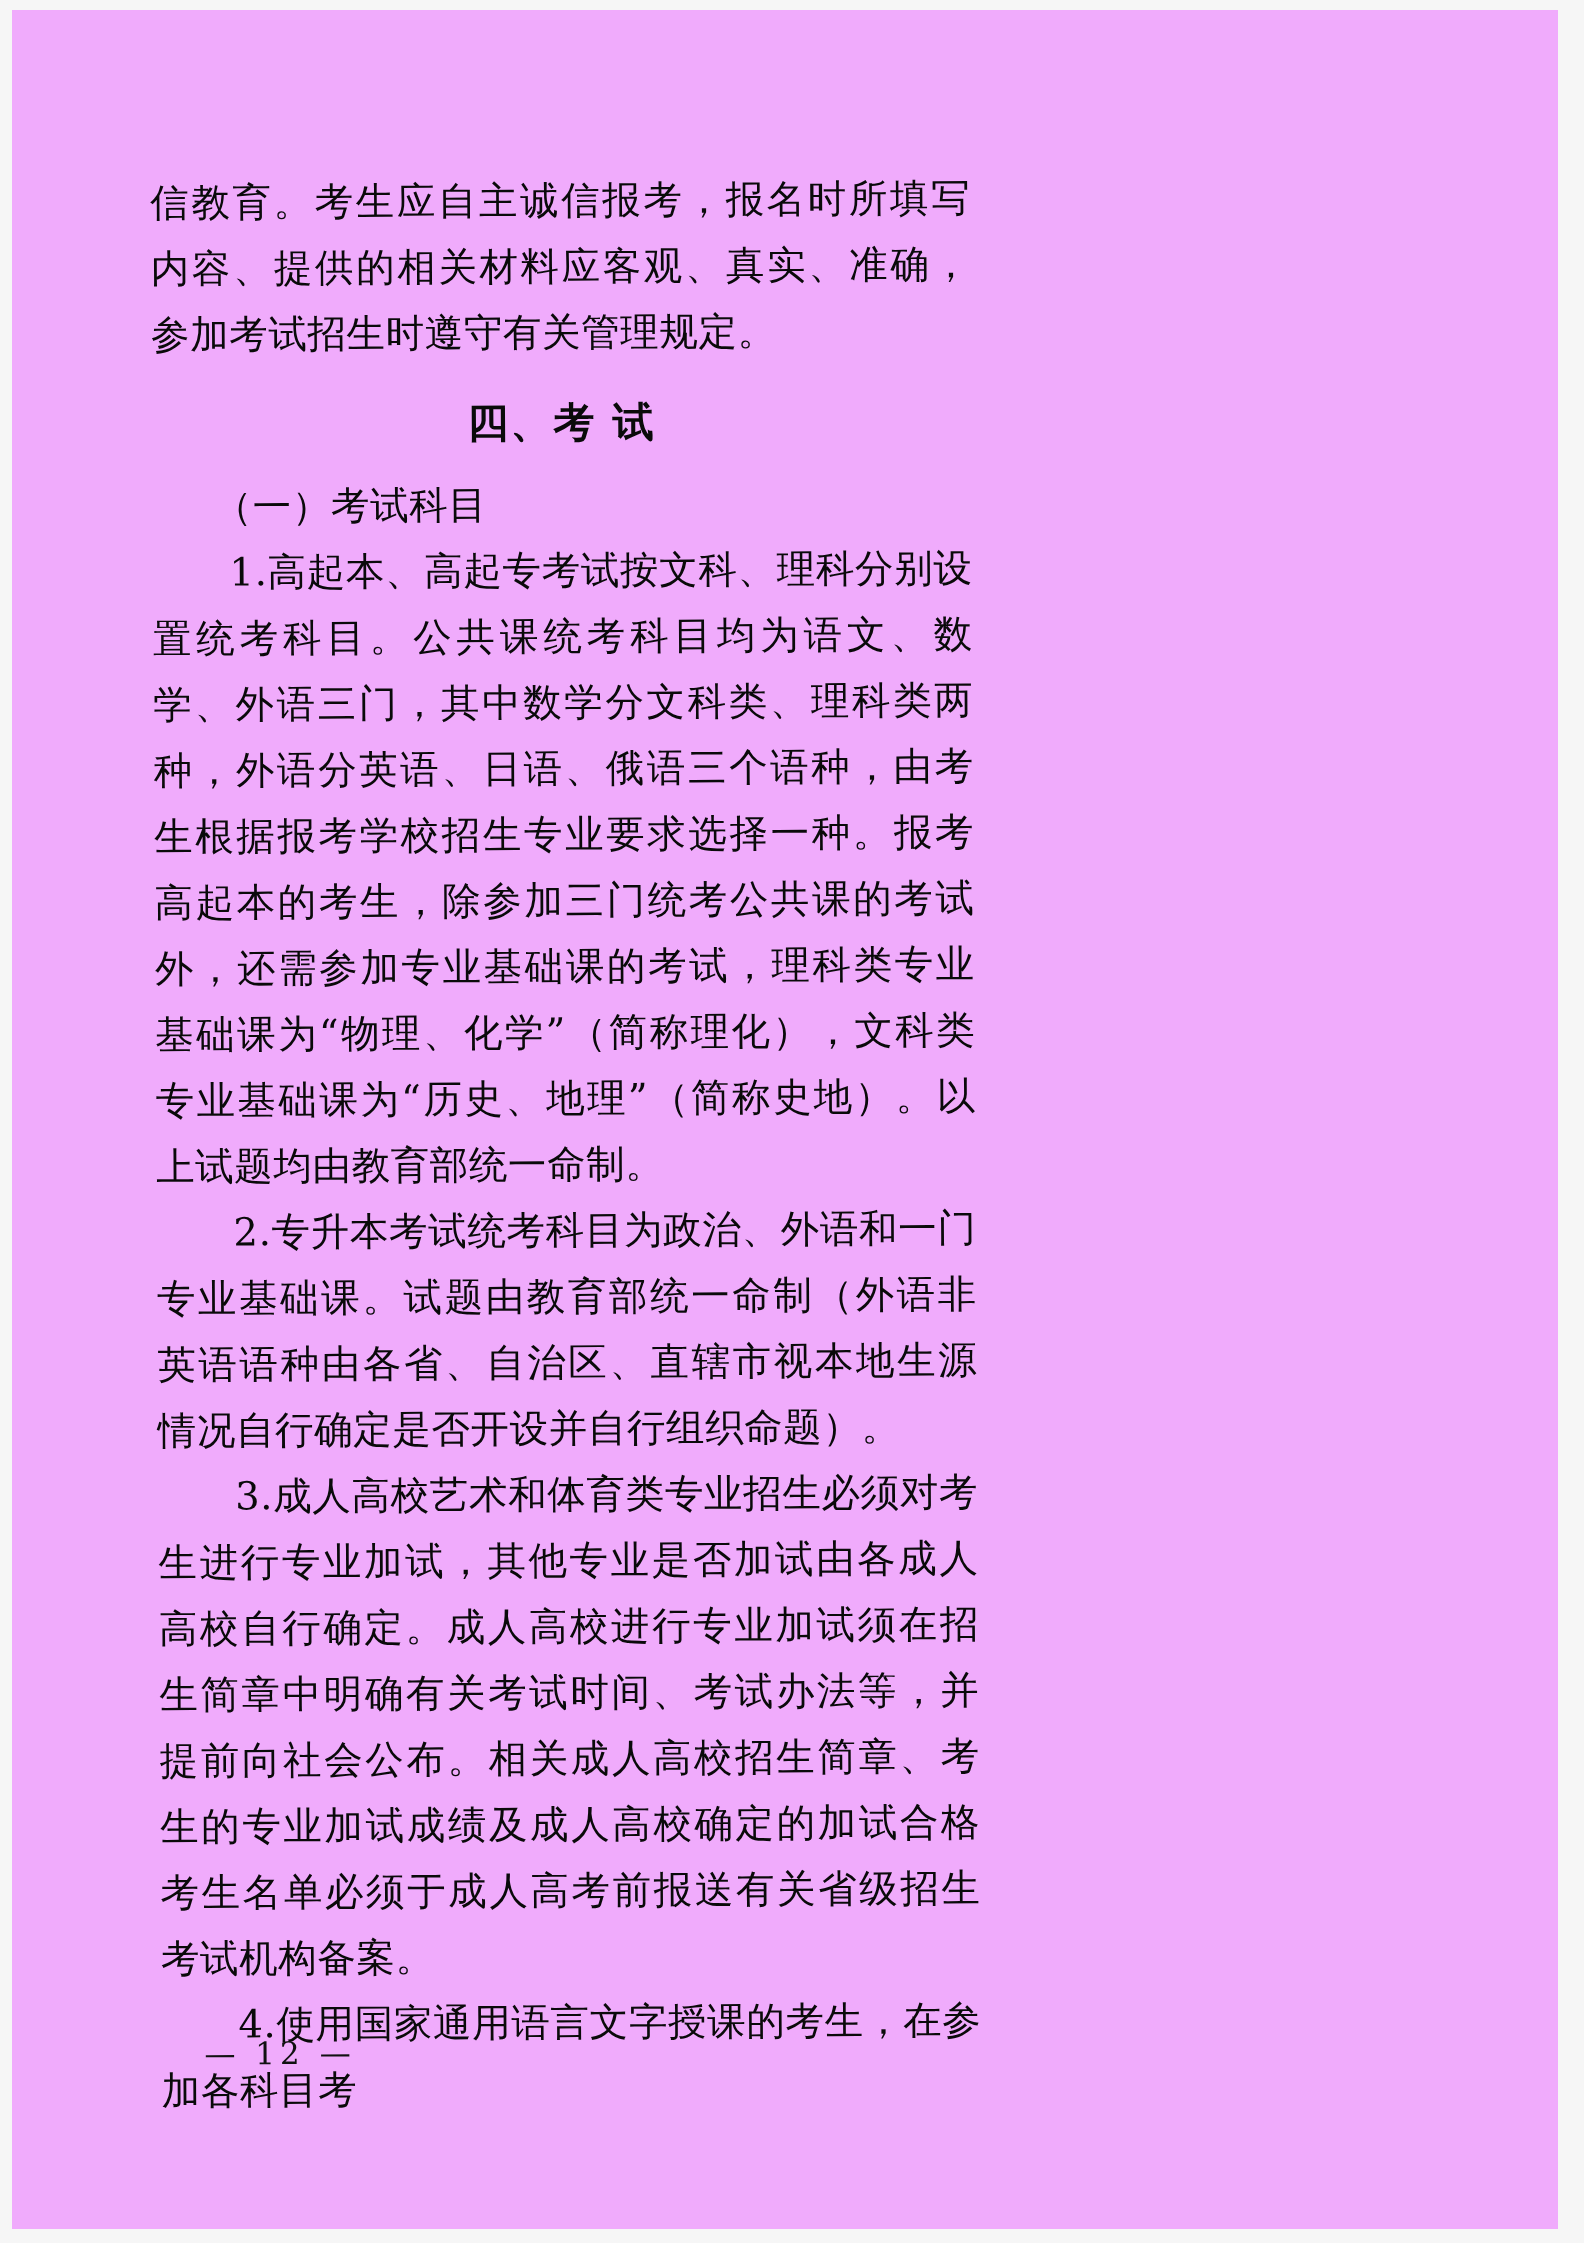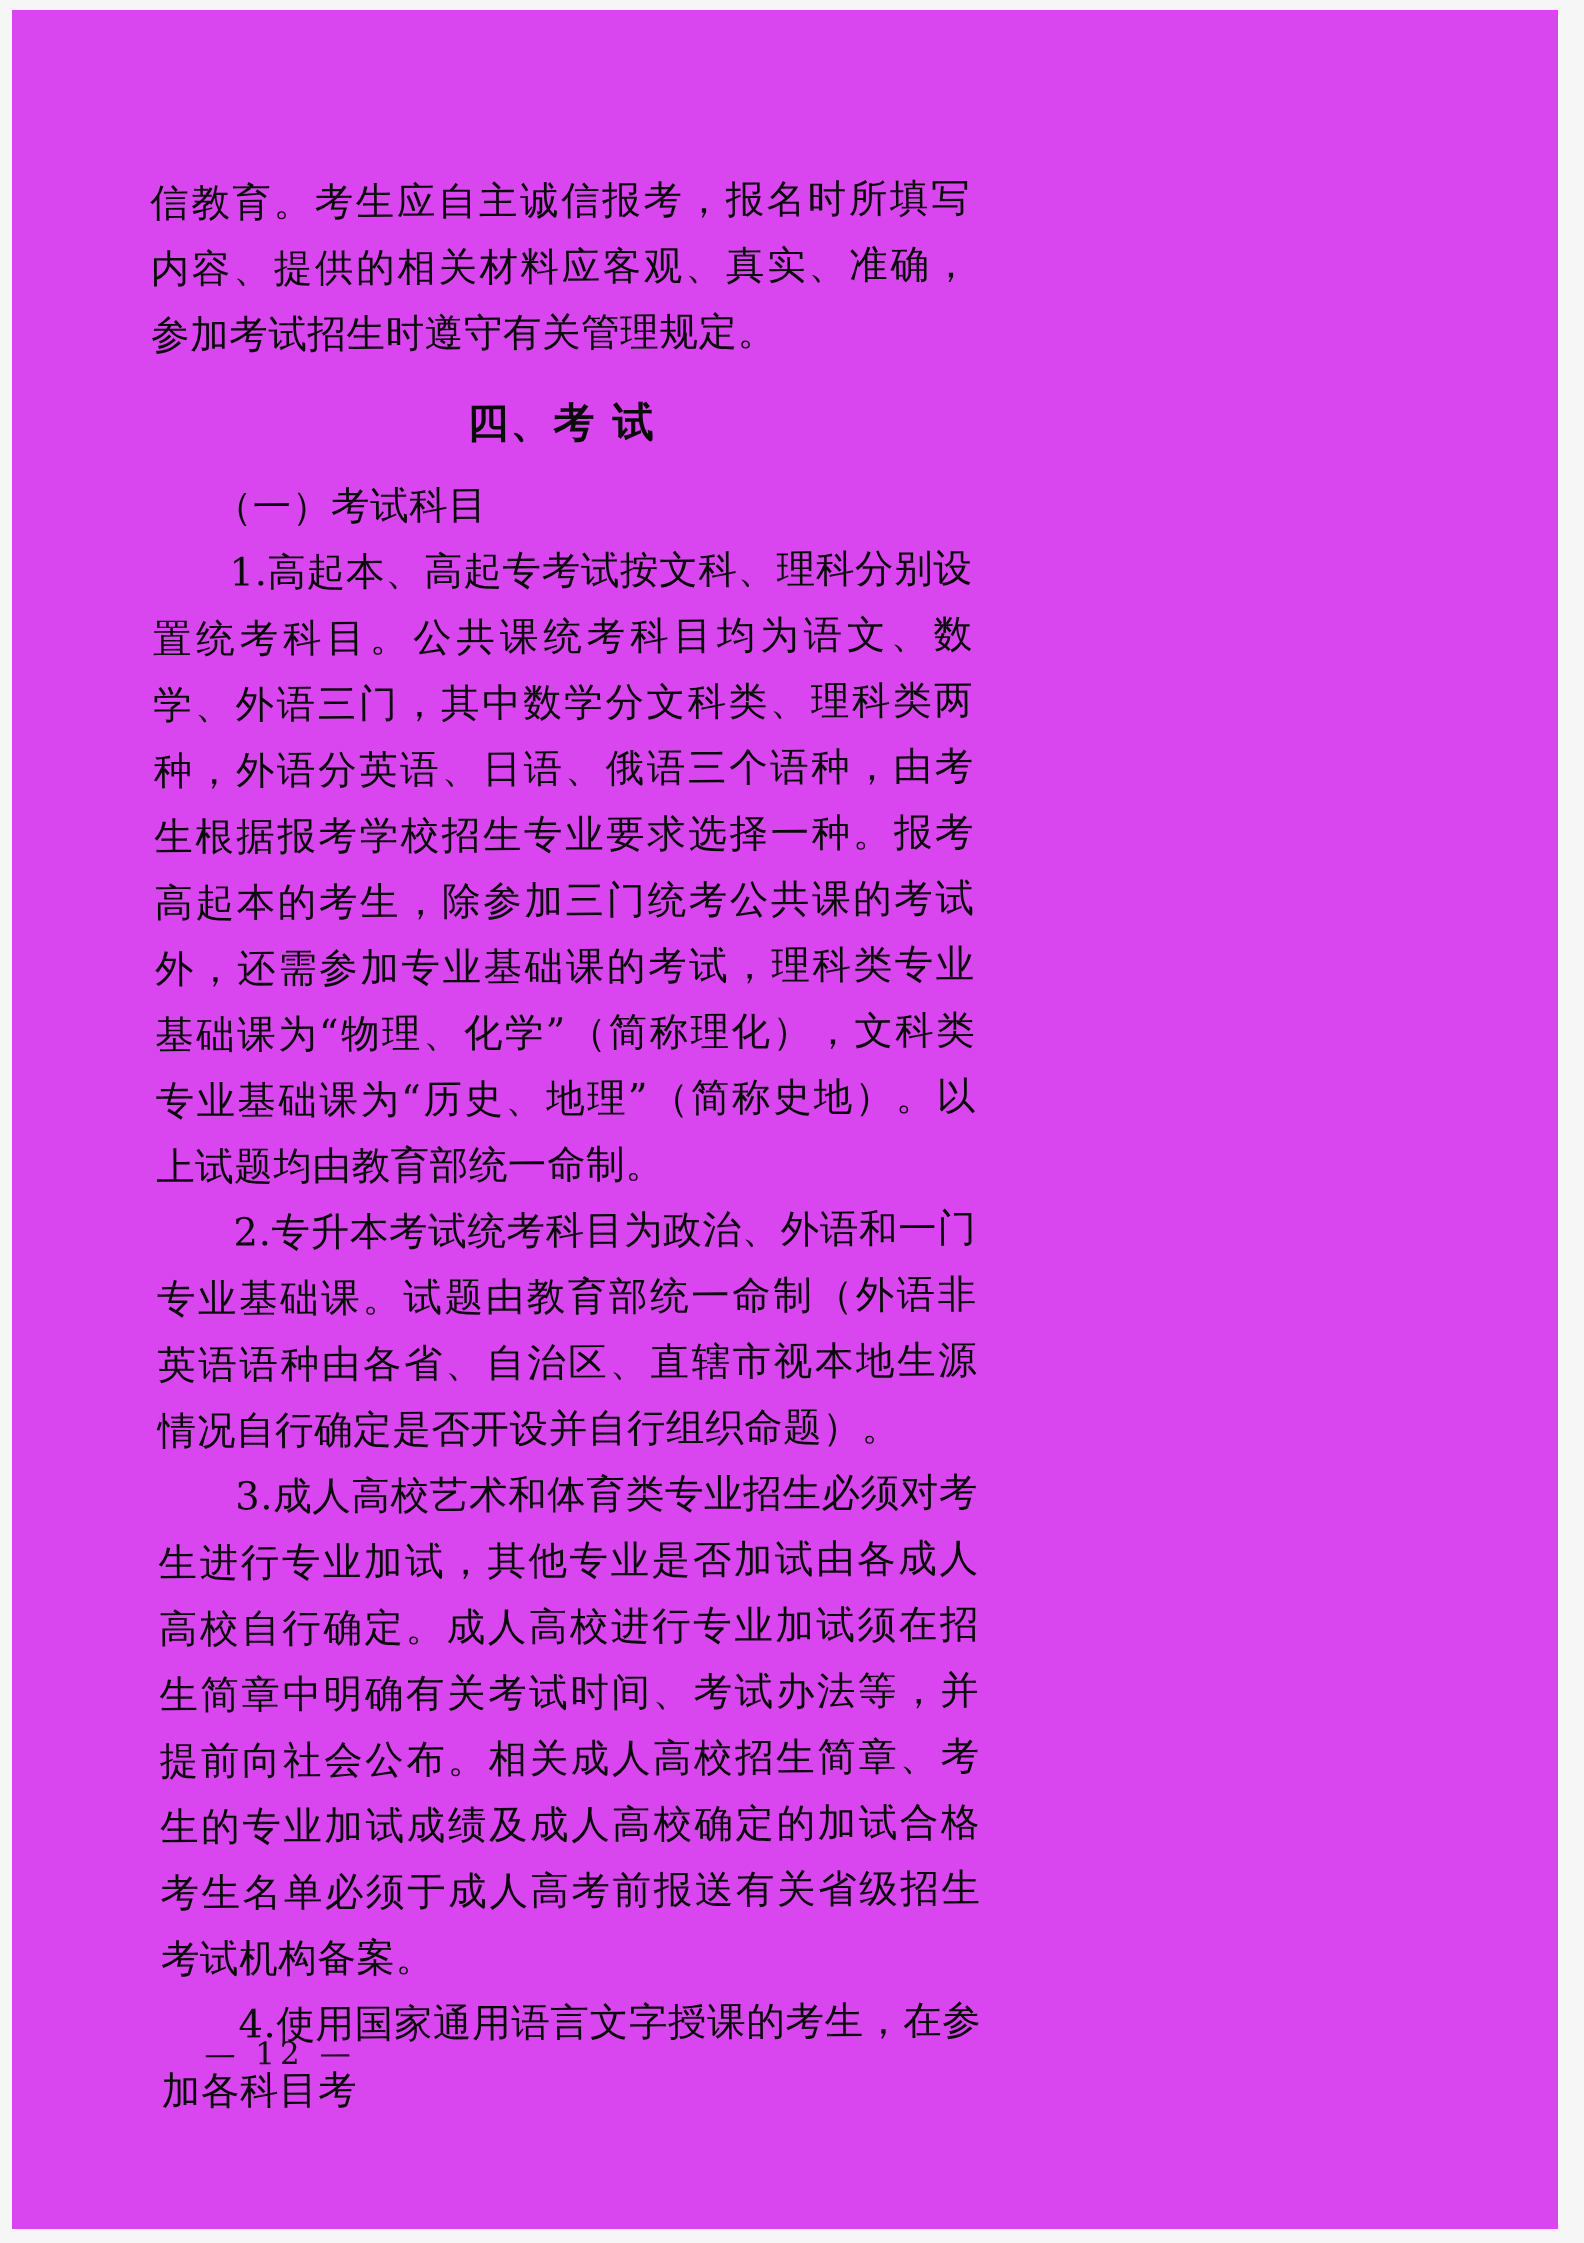--- a/index.html
+++ b/index.html
@@ -12,21 +12,21 @@
     height: 2243px;
     position: relative;
     overflow: hidden;
     font-family: "DejaVu Serif", "Liberation Serif", serif;
   }
 
   
   #page {
     position: absolute;
     inset: 0;
-    background: #d946ef;
+    background: #f0abfc;
     padding-left: 16px;
   }
 
   
   #doc-body {
     position: absolute;
     left: 150px;
     top: 170px;
     width: 820px;
     transform: rotate(-0.35deg);

